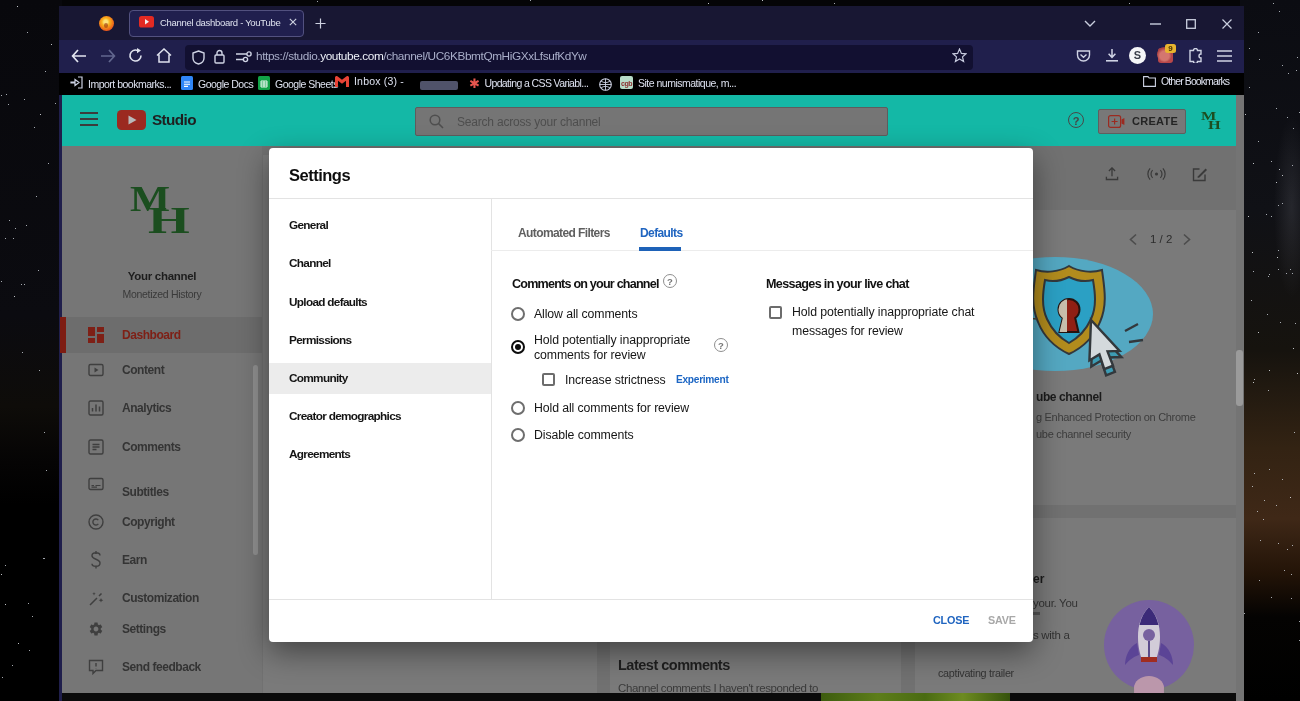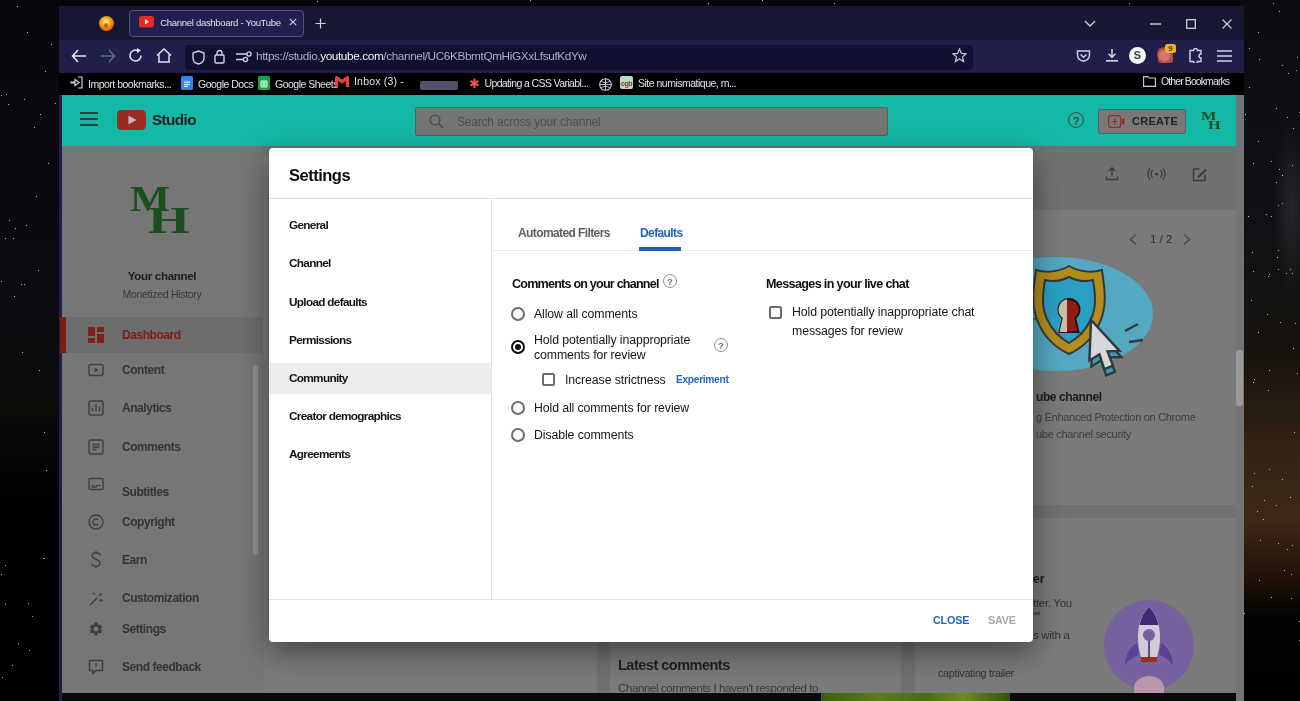--- a/index.html
+++ b/index.html
@@ -8,21 +8,21 @@
   #stage { position:absolute; left:0; top:0; width:1300px; height:701px; overflow:hidden; background:#050507; }
   .abs { position:absolute; }
   
   #deskR { left:1240px; top:0; width:60px; height:701px;
     background:linear-gradient(180deg,#0b0c12 0%,#101116 30%,#16130e 50%,#332313 64%,#3f2817 74%,#221307 82%,#040302 88%,#000 100%); }
   #deskL { left:0; top:0; width:62px; height:701px;
     background:linear-gradient(180deg,#08080c 0%,#0b0b10 45%,#0e0c09 58%,#050404 66%,#000 72%); }
   #stars { left:0; top:0; width:1px; height:1px; background:transparent; box-shadow:40px 114px 0 #eef2f5,1px 281px 0 #cdd3da,15px 228px 0 #cdd3da,8px 104px 0 #cdd3da,43px 558px 0 #cdd3da,5px 604px 0 #eef2f5,27px 32px 0 #cdd3da,1px 95px 0 #cdd3da,13px 238px 0 #cdd3da,32px 616px 0 #cdd3da,1px 574px 0 #eef2f5,12px 665px 0 #cdd3da,44px 558px 0 #cdd3da,26px 225px 0 #cdd3da,28px 603px 0 #cdd3da,17px 6px 0 #eef2f5,48px 163px 0 #cdd3da,44px 432px 0 #cdd3da,21px 284px 0 #cdd3da,9px 220px 0 #cdd3da,61px 344px 0 #eef2f5,6px 94px 0 #cdd3da,24px 99px 0 #cdd3da,22px 352px 0 #cdd3da,38px 270px 0 #cdd3da,51px 44px 0 #eef2f5,46px 470px 0 #cdd3da,34px 127px 0 #cdd3da,59px 387px 0 #cdd3da,5px 565px 0 #cdd3da,18px 643px 0 #eef2f5,39px 370px 0 #cdd3da,36px 196px 0 #cdd3da,45px 71px 0 #cdd3da,2px 677px 0 #cdd3da,14px 296px 0 #eef2f5,5px 238px 0 #cdd3da,55px 103px 0 #cdd3da,24px 284px 0 #cdd3da,29px 650px 0 #cdd3da,1297px 373px 0 #eef2f5,1254px 379px 0 #cdd3da,1266px 214px 0 #cdd3da,1286px 273px 0 #cdd3da,1288px 73px 0 #cdd3da,1282px 175px 0 #eef2f5,1278px 250px 0 #cdd3da,1254px 473px 0 #cdd3da,1268px 276px 0 #cdd3da,1284px 570px 0 #cdd3da,1258px 332px 0 #eef2f5,1297px 57px 0 #cdd3da,1258px 32px 0 #cdd3da,1295px 323px 0 #cdd3da,1269px 274px 0 #cdd3da,1248px 216px 0 #eef2f5,1280px 322px 0 #cdd3da,1257px 511px 0 #cdd3da,1269px 469px 0 #cdd3da,1253px 271px 0 #cdd3da,1252px 252px 0 #eef2f5,1291px 574px 0 #cdd3da,1278px 269px 0 #cdd3da,1291px 598px 0 #cdd3da,1271px 597px 0 #cdd3da,1269px 370px 0 #eef2f5,1258px 141px 0 #cdd3da,1276px 505px 0 #cdd3da,1249px 48px 0 #cdd3da,1299px 112px 0 #cdd3da,1253px 163px 0 #eef2f5,1294px 432px 0 #cdd3da,1282px 65px 0 #cdd3da,1268px 390px 0 #cdd3da,1282px 479px 0 #cdd3da,1277px 257px 0 #eef2f5,1279px 11px 0 #cdd3da,1287px 117px 0 #cdd3da,1287px 549px 0 #cdd3da,1292px 273px 0 #cdd3da,1293px 348px 0 #eef2f5,1251px 300px 0 #cdd3da,1271px 161px 0 #cdd3da,1273px 3px 0 #cdd3da,1290px 269px 0 #cdd3da,1276px 182px 0 #eef2f5,1276px 108px 0 #cdd3da,1299px 640px 0 #cdd3da,1263px 519px 0 #cdd3da,1282px 203px 0 #cdd3da,1253px 382px 0 #eef2f5,1292px 165px 0 #cdd3da,1278px 543px 0 #cdd3da,1244px 613px 0 #cdd3da,1264px 500px 0 #cdd3da,1245px 114px 0 #eef2f5,1267px 314px 0 #cdd3da,1259px 59px 0 #cdd3da,1259px 580px 0 #cdd3da,1249px 87px 0 #cdd3da,1290px 497px 0 #eef2f5,1296px 70px 0 #cdd3da,1292px 545px 0 #cdd3da,1293px 128px 0 #cdd3da,1252px 486px 0 #cdd3da,1279px 169px 0 #eef2f5,1260px 540px 0 #cdd3da,1299px 621px 0 #cdd3da,1271px 216px 0 #cdd3da,1278px 205px 0 #cdd3da,708px 3px 0 #eef2f5,834px 3px 0 #cdd3da,1129px 3px 0 #cdd3da,317px 1px 0 #cdd3da,530px 0px 0 #cdd3da,762px 0px 0 #eef2f5; opacity:.8; }
   
   #win { left:59px; top:6px; width:1185px; height:695px; background:#201f4c; }
-  #titlebar { left:0; top:0; width:1185px; height:34px; background:#181733;text-align:center; }
+  #titlebar { left:0; top:0; width:1185px; height:34px; background:#181733; }
   #navbar { left:0; top:34px; width:1185px; height:33px; background:#201f4c; }
   #bookbar { left:0; top:67px; width:1185px; height:22px; background:#000000; }
   #pagearea { left:3px; top:89px; width:1182px; height:606px; background:#717171; }
   .tb-ico { position:absolute; color:#c9cede; }
   svg { display:block; }
   .bm { position:absolute; top:3px; height:16px; letter-spacing:-0.5px; font-size:10.5px; color:#dde1ef; white-space:nowrap; }
   .bm span.lbl { position:relative; top:2px; margin-left:5px; }
   
   .pg { position:absolute; }
   #topbar { left:62px; top:95px; width:1174px; height:51px; background:#14b8a6; }
@@ -306,21 +306,21 @@
     </g>
 
     <path d="M140 76 L153 69 M144 87 L158 85" stroke="#33383c" stroke-width="2.4"></path>
   </svg>
   <div class="abs" style="left:1036px;top:390px;font-size:12px;font-weight:700;letter-spacing:-0.4px;color:#1b1b1b;">ube channel</div>
   <div class="abs" style="left:1036px;top:411px;font-size:11px;color:#3d3d3d;letter-spacing:-0.3px;">g Enhanced Protection on Chrome</div>
   <div class="abs" style="left:1036px;top:428px;font-size:11px;color:#3d3d3d;letter-spacing:-0.3px;">ube channel security</div>
 
   <div class="abs" style="left:915px;top:518px;width:321px;height:183px;background:#7a7a7a;"></div>
   <div class="abs" style="left:1033px;top:572px;font-size:12px;font-weight:700;color:#1b1b1b;">er</div>
-  <div class="abs" style="left:1033px;top:597px;font-size:11.5px;color:#333333;letter-spacing:-0.3px;">tter. You</div>
+  <div class="abs" style="left:1033px;top:597px;font-size:11.5px;color:#333333;letter-spacing:-0.3px;">your. You</div>
   <div class="abs" style="left:1033px;top:612px;width:7px;height:3px;background:#555;"></div>
   <div class="abs" style="left:1033px;top:629px;font-size:11.5px;color:#333333;letter-spacing:-0.3px;">s with a</div>
   <div class="abs" style="left:938px;top:667px;font-size:10.8px;color:#333333;letter-spacing:-0.3px;">captivating trailer</div>
   <svg class="abs" style="left:1103px;top:599px" width="92" height="94" viewBox="0 0 92 94">
     <circle cx="46" cy="46" r="45" fill="#77619f"></circle>
     <path d="M46 80 c-11 0 -15 7 -15 14 h30 c0 -7 -4 -14 -15 -14z" fill="#bb97ab"></path>
     <ellipse cx="46" cy="89" rx="15" ry="12" fill="#bb97ab"></ellipse>
 
     <path d="M34 44 C26 48 22 58 22 66 C27 60 32 57 36 56 Z" fill="#5b4496"></path>
     <path d="M58 44 C66 48 70 58 70 66 C65 60 60 57 56 56 Z" fill="#5b4496"></path>

